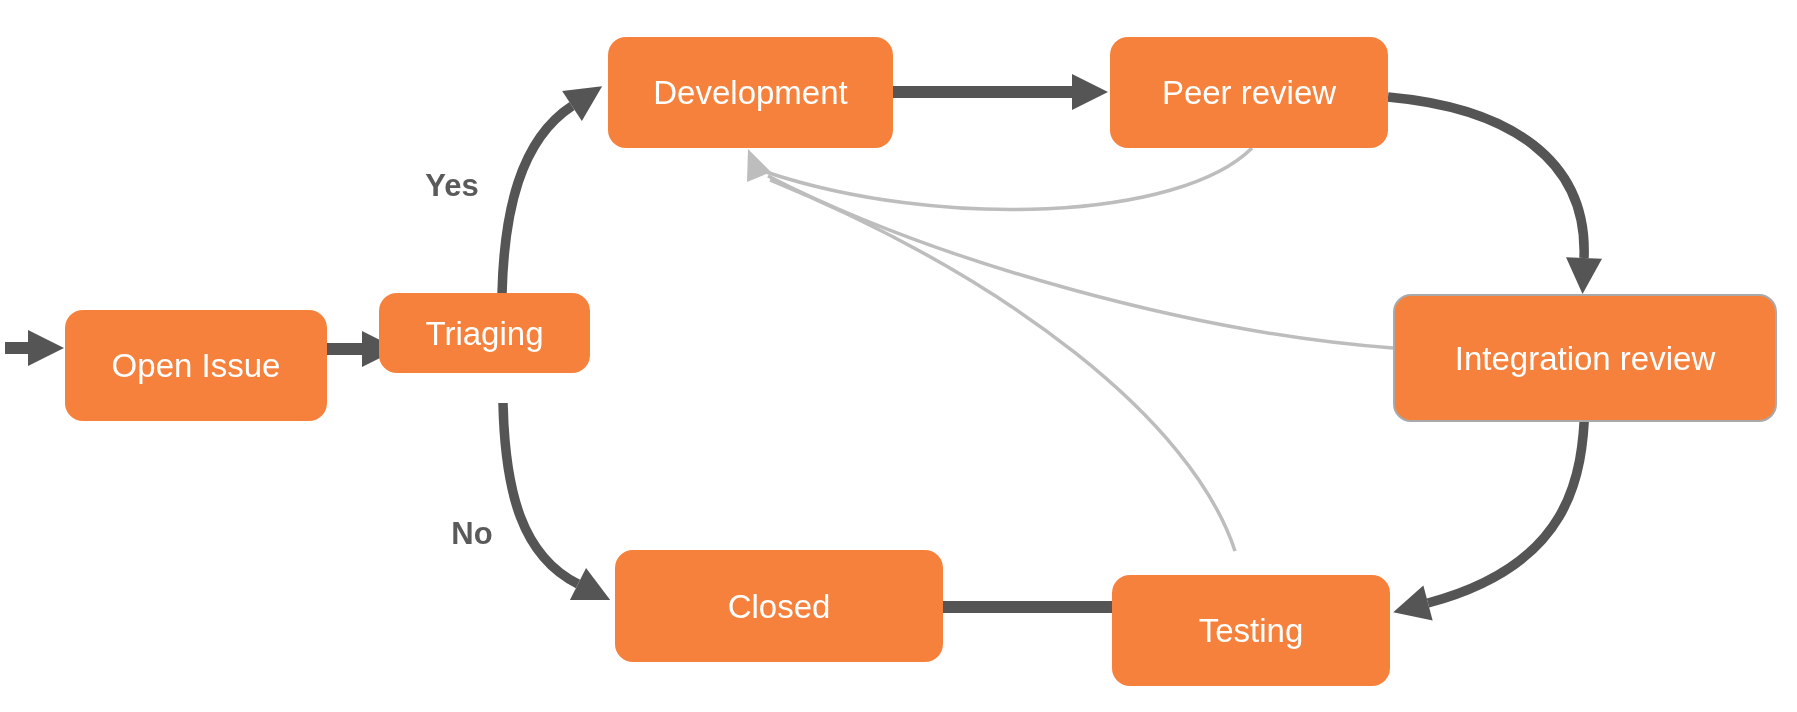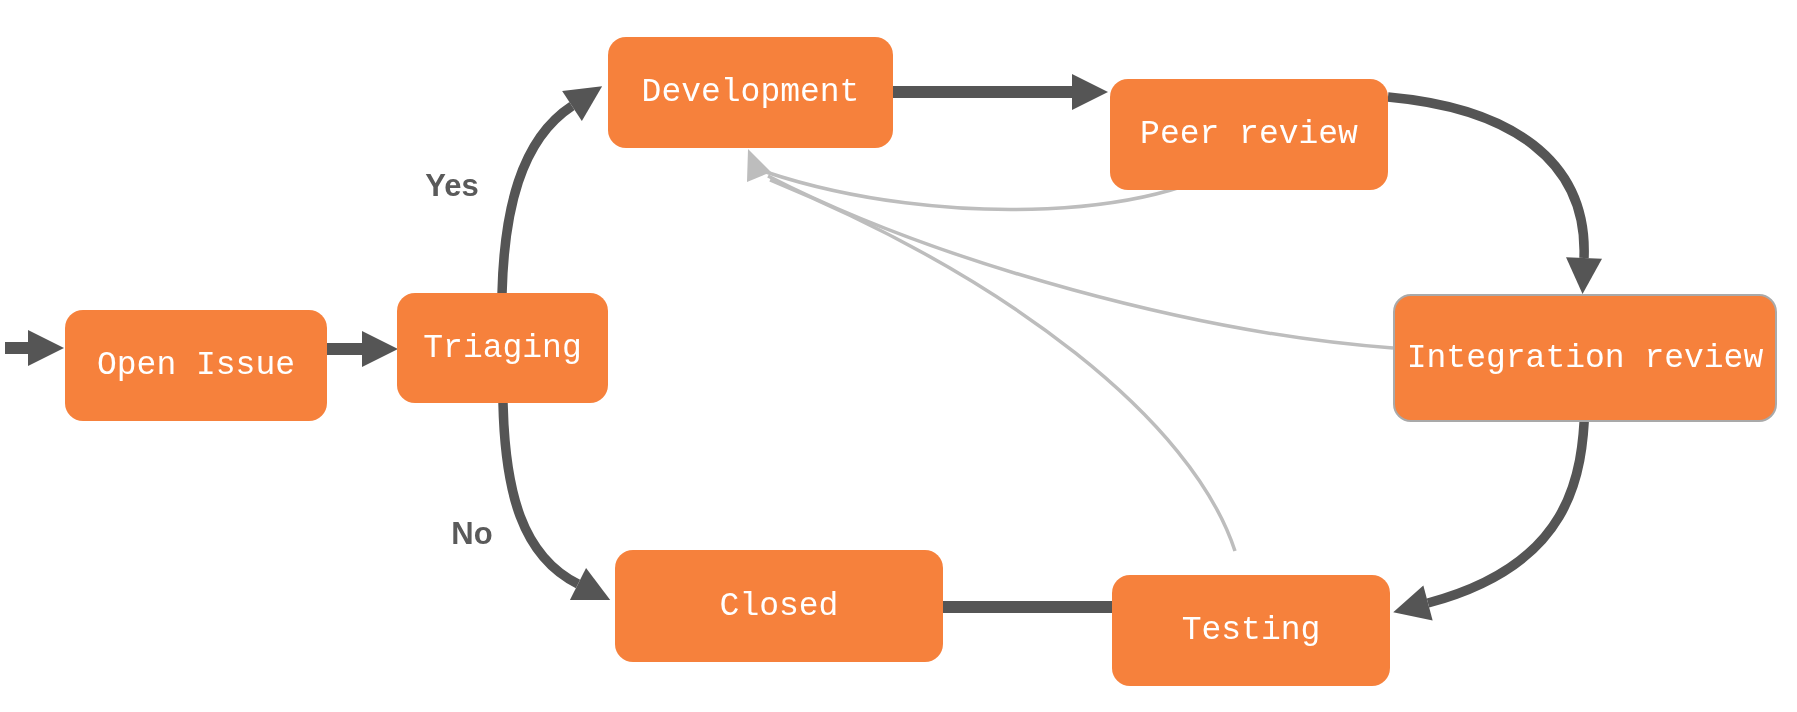--- a/index.html
+++ b/index.html
@@ -36,21 +36,20 @@
     box-sizing: border-box;
     background: var(--node-fill, #F6813C);
     color: var(--node-text, #ffffff);
     border-radius: 18px;
     display: flex;
     align-items: center;
     justify-content: center;
     font-size: 33px;
     line-height: 1;
     white-space: nowrap;
-    font-family: Liberation Mono, monospace;
   }
   .node.bordered {
     border: 2px solid var(--integration-border, #A9A9A9);
   }
   .edge-label {
     position: absolute;
     z-index: 2;
     color: var(--edge-label-text, #5A5A5A);
     font-size: 31px;
     font-weight: bold;
@@ -82,29 +81,29 @@
     <path class="edge-light" d="M 1252 148 C 1180 220 940 230 766 172"></path>
     <path class="edge-light" d="M 1393 348 C 1200 334 940 264 768 176"></path>
     <path class="edge-light" d="M 1235 551 C 1192 420 1008 278 770 180"></path>
     <polygon class="feedback-head" points="748,149 747,182 771,172"></polygon>
   </svg>
 
   <div class="node" style="left:65px; top:310px; width:262px; height:111px;">
     <span>Open Issue</span>
   </div>
 
-  <div class="node" style="left:397px; top:293px; width:211px; height:110px;">
+  <div class="node" style="left:379px; top:293px; width:211px; height:80px;">
     <span>Triaging</span>
   </div>
 
   <div class="node" style="left:608px; top:37px; width:285px; height:111px;">
     <span>Development</span>
   </div>
 
-  <div class="node" style="left:1110px; top:37px; width:278px; height:111px;margin-top:42px;">
+  <div class="node" style="left:1110px; top:37px; width:278px; height:111px;">
     <span>Peer review</span>
   </div>
 
   <div class="node bordered" style="left:1393px; top:294px; width:384px; height:128px;">
     <span>Integration review</span>
   </div>
 
   <div class="node" style="left:1112px; top:551px; width:278px; height:111px;margin-top:24px;">
     <span>Testing</span>
   </div>

